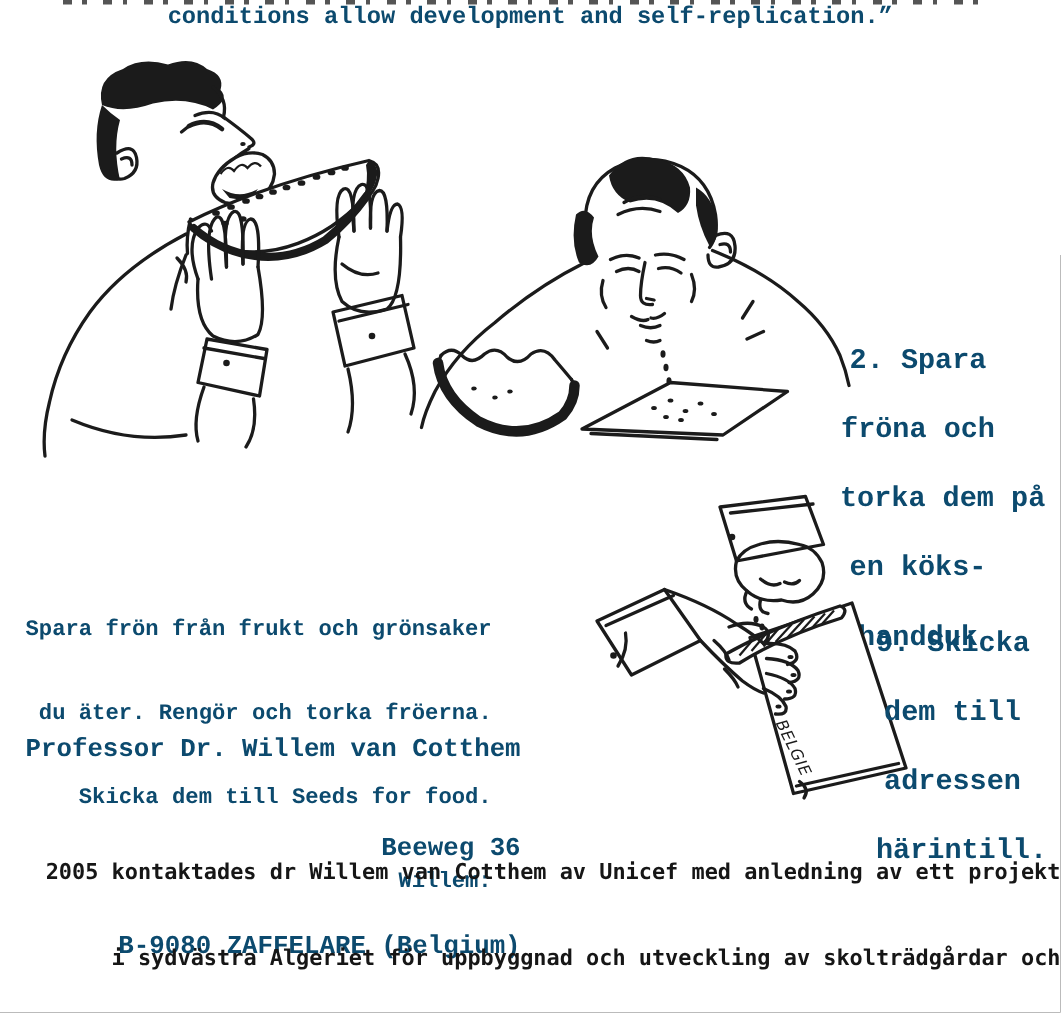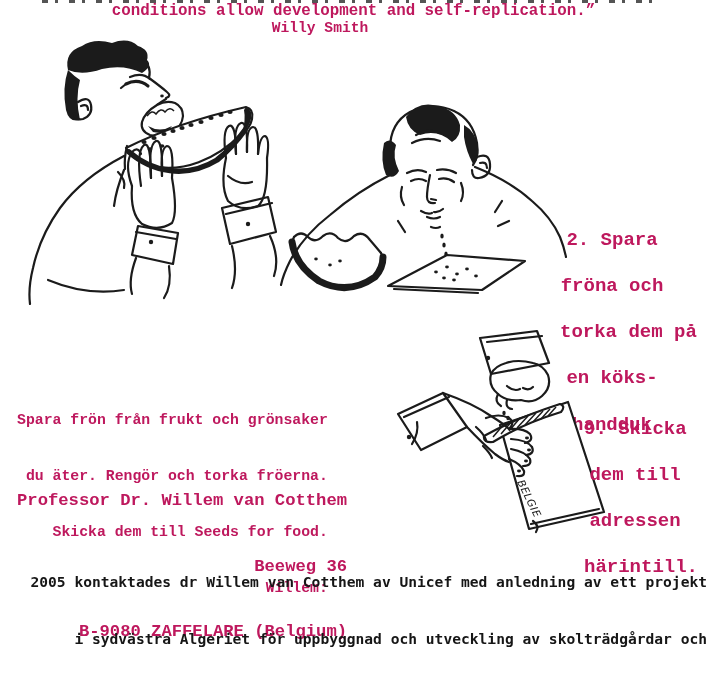--- a/index.html
+++ b/index.html
@@ -2,21 +2,21 @@
 <html><head>
 <meta charset="utf-8">
 <style>
   * { margin:0; padding:0; box-sizing:border-box; }
   html,body { background:#888; }
   .page {
     position:relative; width:707px; height:675px;
     background:#ffffff; color:#1b1b1b; overflow:hidden;
     font-family:"Liberation Mono", monospace;
   }
-  .tw { font-family:"Liberation Mono", monospace; font-weight:bold; color:#be185d; }
+  .tw { font-family:"Liberation Mono", monospace; font-weight:bold; color:#0c4a6e; }
   .abs { position:absolute;text-align:right; }
 
   
   .top-remnant {
     position:absolute; top:0; left:42px; width:616px; height:3px;
     background:repeating-linear-gradient(90deg,#2a2a2a 0 6px,transparent 6px 13px,#2a2a2a 13px 16px,transparent 16px 27px);
     opacity:.8;
   }
 
   .quote-line { top:2px; left:0; width:707px; text-align:center; font-size:15.8px; letter-spacing:0; }
@@ -46,21 +46,20 @@
   .belgie-text { font-family:"DejaVu Sans", sans-serif; font-style:italic; font-size:10.5px; fill:#1b1b1b; letter-spacing:.5px; }
 </style>
 </head>
 <body>
 
 <div class="page">
 
   <div class="top-remnant"></div>
 
   <div class="abs tw quote-line">conditions allow development and self-replication.”</div>
-  <div class="abs tw attribution">Willy Smith</div>
 
   <svg style="left:20px; top:36px;" width="312" height="278" viewBox="0 0 312 278">
 
     <path class="fill-ink" d="M48,34 Q44,16 62,10 Q74,2 92,7 Q108,1 118,10 Q130,14 127,24 Q133,30 122,37 Q104,28 82,33 Q62,40 48,34 Z"></path>
     <path class="fill-ink" d="M48,34 Q42,52 46,74 Q49,87 60,84 Q55,62 60,44 Q54,40 48,34 Z"></path>
 
     <path class="sk" d="M122,22 Q132,30 129,42"></path>
     <path class="sk" d="M110,41 Q122,36 130,43"></path>
     <path class="sk-thick" d="M106,48 Q118,42 128,50"></path>
     <path class="sk" d="M106,48 l-5,4"></path>

